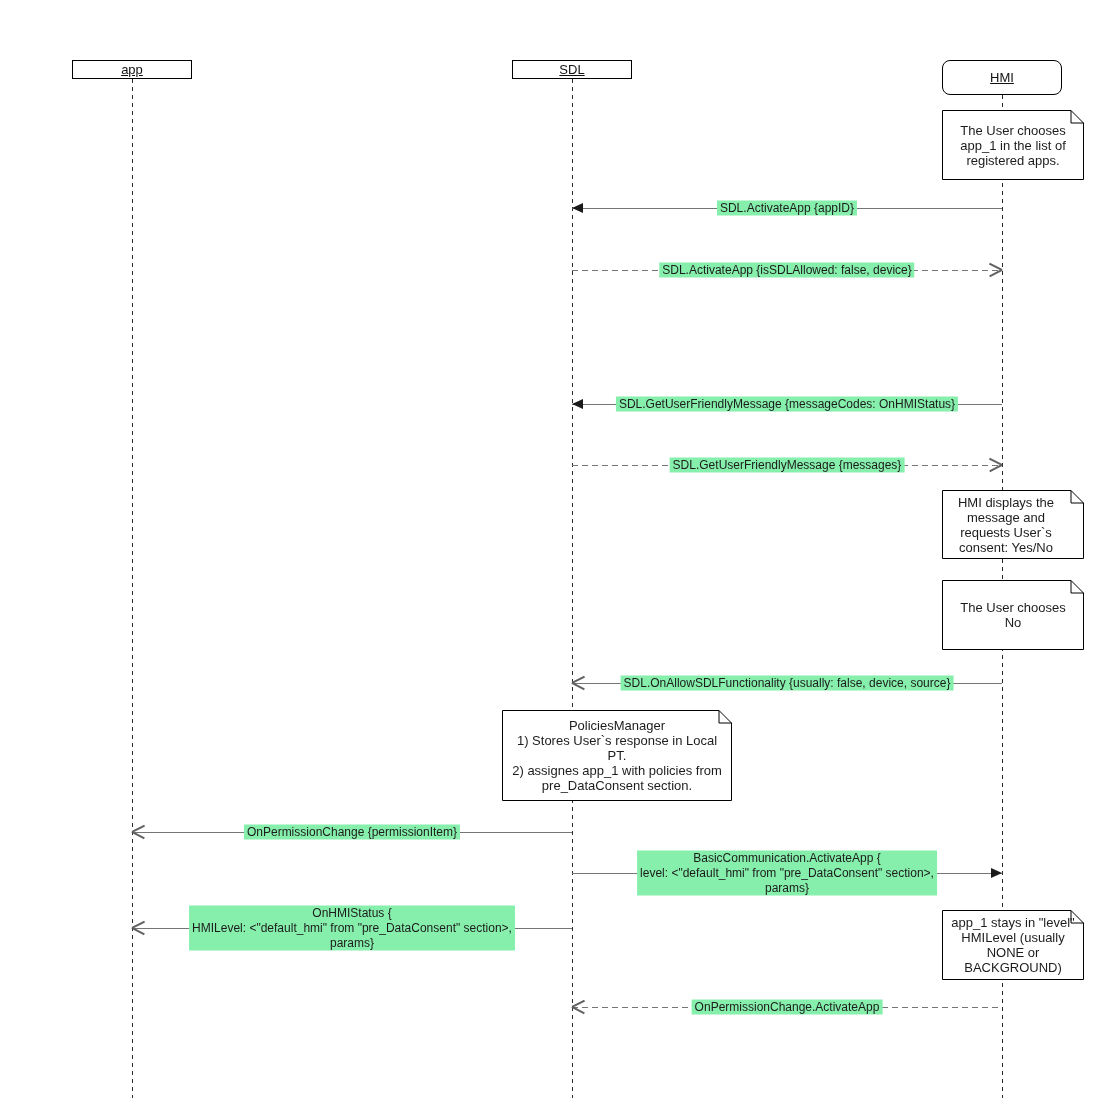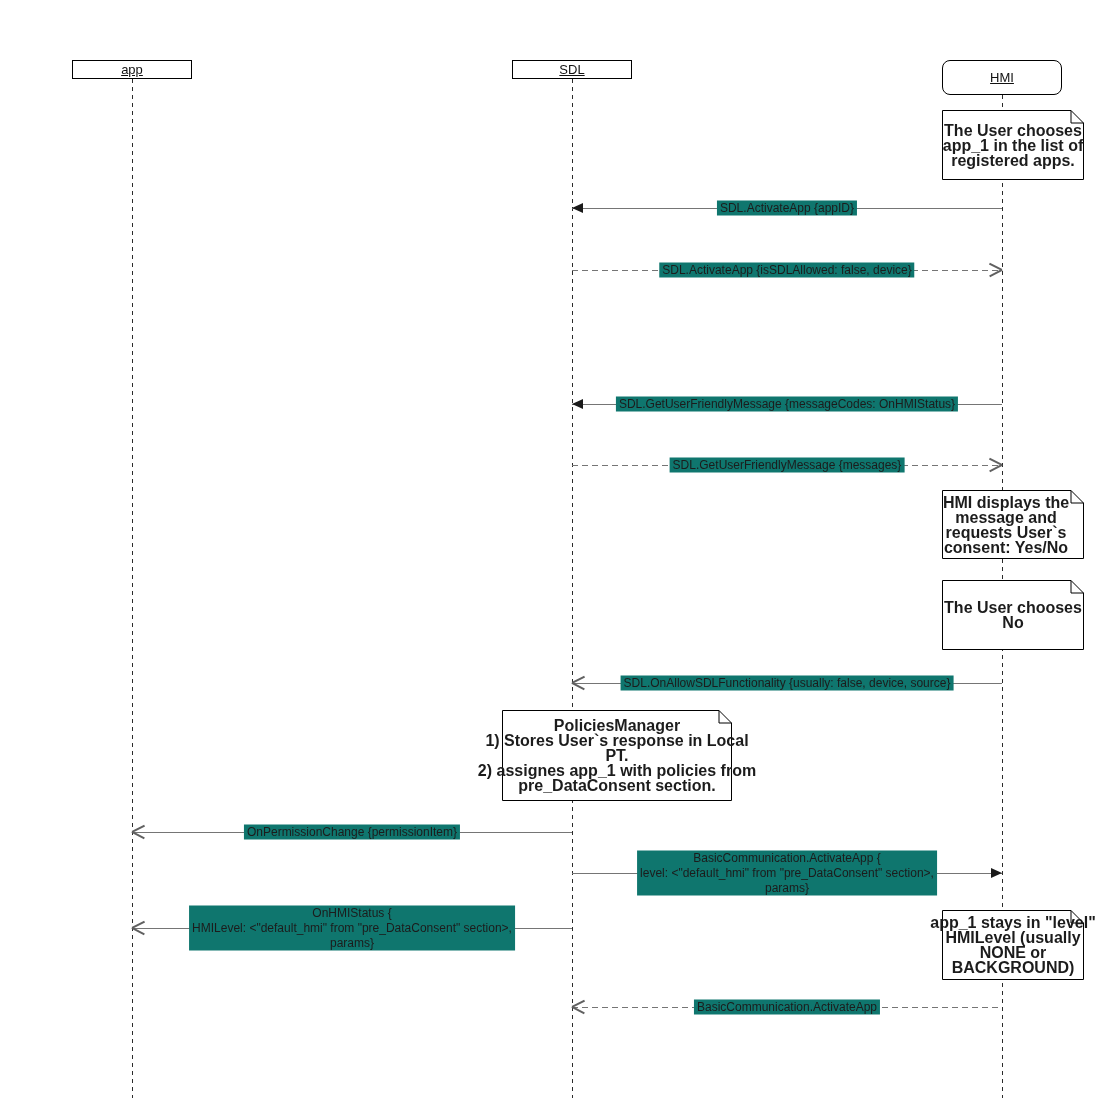--- a/index.html
+++ b/index.html
@@ -6,28 +6,28 @@
   body{font-family:"Liberation Sans", sans-serif;}
   #stage{position:relative;width:1096px;height:1120px;background:#ffffff;overflow:hidden;margin-left:12px;}
   .actor-header{position:absolute;height:19px;border:1px solid #000;background:#fff;
     display:flex;align-items:center;justify-content:center;font-size:13px;color:#111;
     text-decoration:underline;box-sizing:border-box;z-index:3;}
   .lifeline{position:absolute;width:1px;z-index:0;
     background:repeating-linear-gradient(180deg,#2b2b2b 0 4px,transparent 4px 8px);}
   .note{position:absolute;z-index:4;}
   .note svg{position:absolute;left:0;top:0;}
   .note .note-text{position:absolute;left:0;top:0;right:0;bottom:0;display:flex;
-    align-items:center;justify-content:center;text-align:center;font-size:16px;
-    line-height:15px;color:#1c1c1c;white-space:pre;z-index:1;font-weight:bold;}
+    align-items:center;justify-content:center;text-align:center;font-size:13px;
+    line-height:15px;color:#1c1c1c;white-space:pre;z-index:1;}
   .msg{position:absolute;height:0;z-index:2;}
   .msg-line{position:absolute;left:0;right:0;top:0;height:1px;}
   .msg-line.solid{background:#757575;}
   .msg-line.dashed{background:repeating-linear-gradient(90deg,#757575 0 6px,transparent 6px 10px);}
   .msg-label{position:absolute;left:50%;top:0;transform:translate(-50%,-50%);
-    background:#0f766e;padding:0 3px;font-size:12px;line-height:15px;color:#1c1c1c;
+    background:#86efac;padding:0 3px;font-size:12px;line-height:15px;color:#1c1c1c;
     text-align:center;white-space:pre;}
   .head-filled{position:absolute;top:-5px;width:0;height:0;
     border-top:5px solid transparent;border-bottom:5px solid transparent;}
   .head-filled.left{left:0;border-right:11px solid #1a1a1a;}
   .head-filled.right{right:0;border-left:11px solid #1a1a1a;}
   .head-open span{position:absolute;width:14px;height:1.5px;background:#606060;top:-0.75px;}
   .head-open.left span{left:0;transform-origin:left center;}
   .head-open.right span{right:0;transform-origin:right center;}
   .head-open.left span.a{transform:rotate(27deg);}
   .head-open.left span.b{transform:rotate(-27deg);}
@@ -156,15 +156,15 @@
       <div class="msg-label">OnHMIStatus {
 HMILevel: &lt;"default_hmi" from "pre_DataConsent" section&gt;,
 params}</div>
     </div>
     <div class="msg" style="left: 560px; top: 1007px; width: 430px;">
       <div class="msg-line dashed"></div>
       <div class="head-open left">
         <span class="a"></span>
         <span class="b"></span>
       </div>
-      <div class="msg-label">BasicCommunication.ActivateApp</div>
+      <div class="msg-label">OnPermissionChange.ActivateApp</div>
     </div>
   </div>
 
 </body></html>

